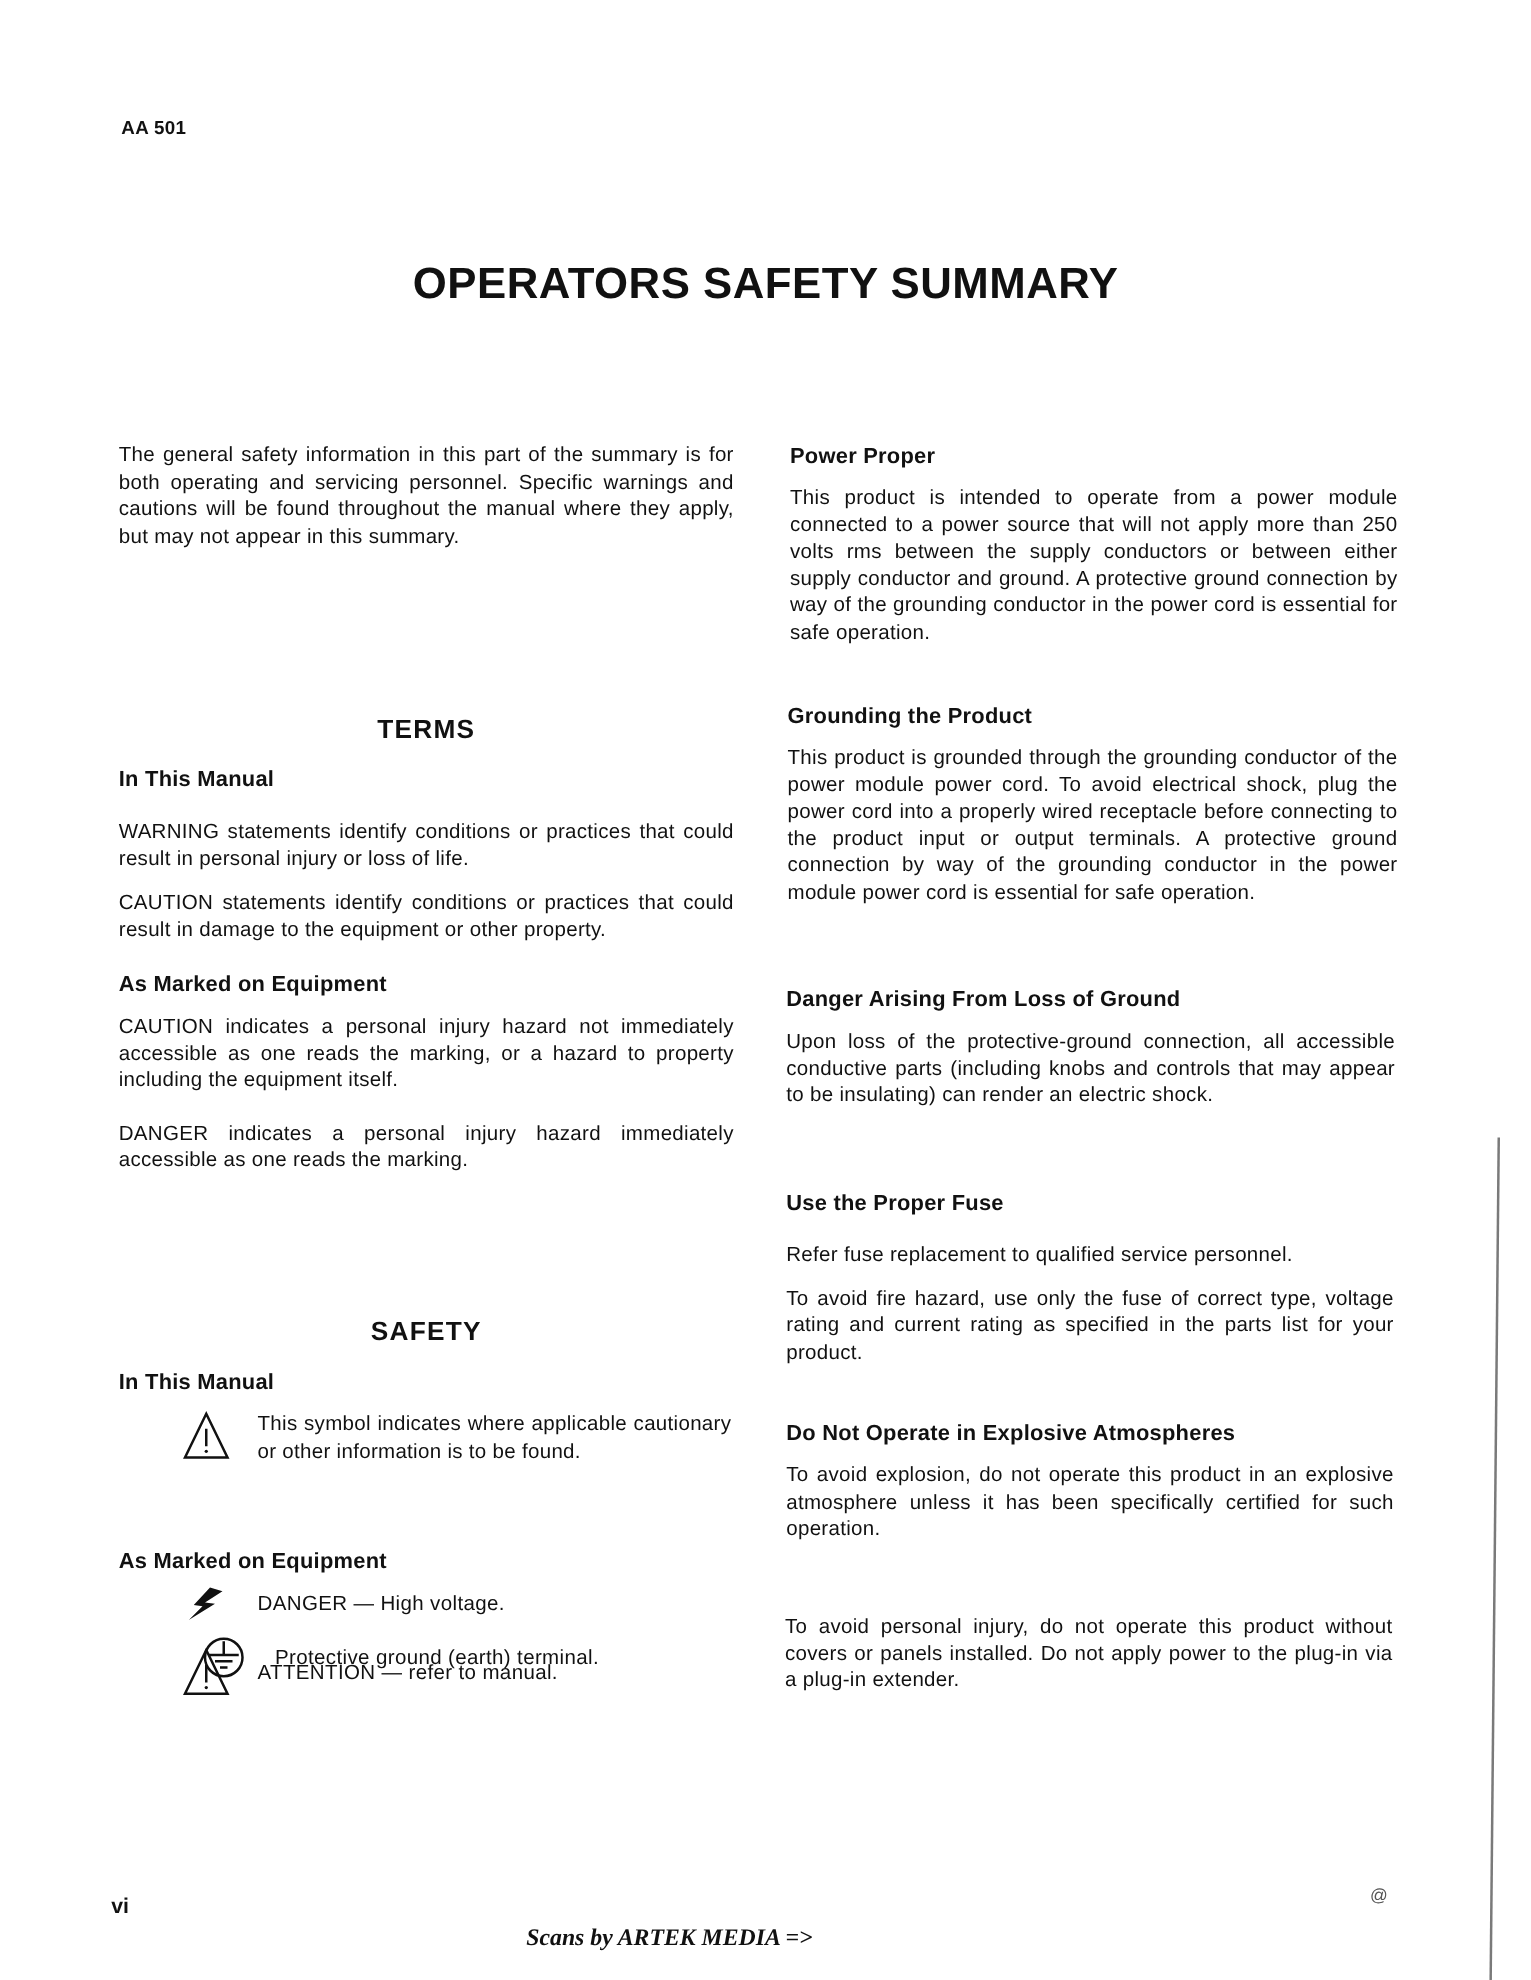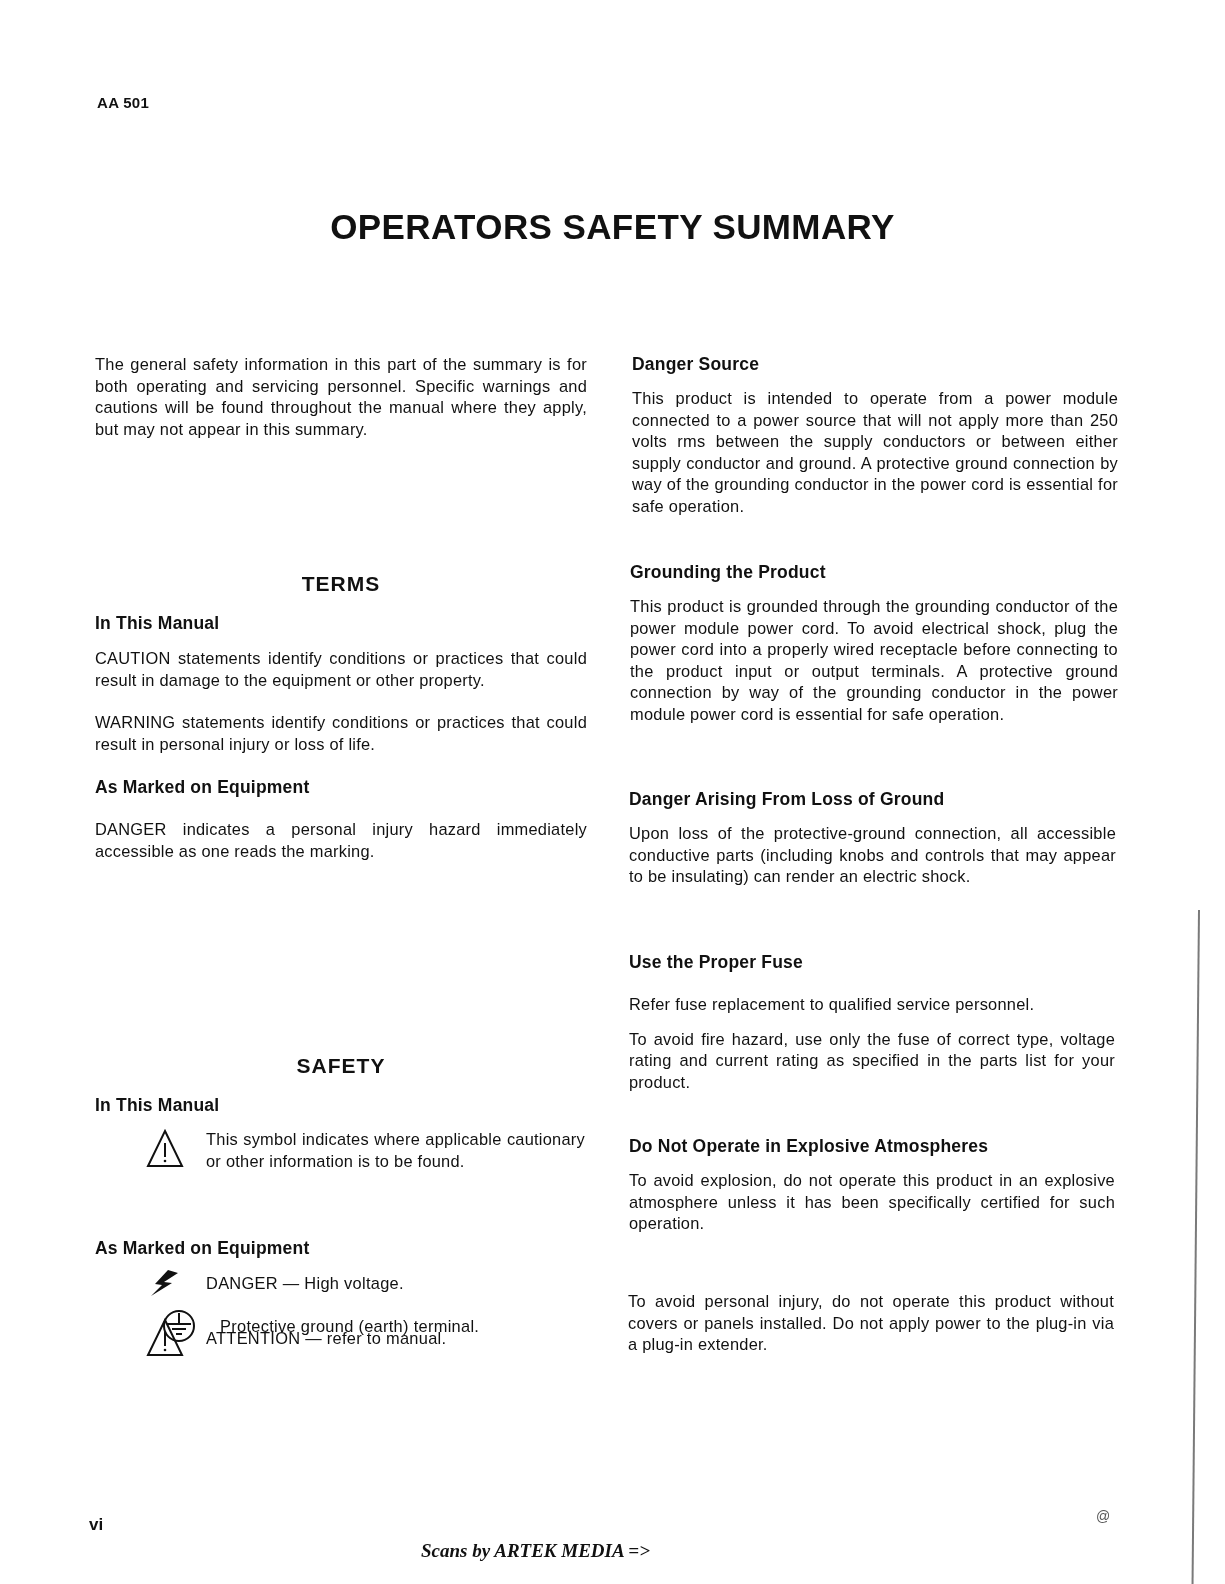--- a/index.html
+++ b/index.html
@@ -95,26 +95,27 @@
 <div class="abs page-title">OPERATORS SAFETY SUMMARY</div>
 
 <div class="col col-left" style="top:354px;">
   <p class="body">The general safety information in this part of the summary is for both operating and servicing personnel. Specific warnings and cautions will be found throughout the manual where they apply, but may not appear in this summary.</p>
 </div>
 
 <div class="h-section" style="left:95px; width:492px; top:572px;">TERMS</div>
 
 <div class="col col-left" style="top:612px;">
   <h3 class="h-sub">In This Manual</h3>
+  <p class="body" style="margin-top:21px;">WARNING statements identify conditions or practices that could result in personal injury or loss of life.</p>
   <p class="body" style="margin-top:14px;">CAUTION statements identify conditions or practices that could result in damage to the equipment or other property.</p>
-  <p class="body" style="margin-top:21px;">WARNING statements identify conditions or practices that could result in personal injury or loss of life.</p>
 </div>
 
 <div class="col col-left" style="top:776px;">
   <h3 class="h-sub">As Marked on Equipment</h3>
+  <p class="body" style="margin-top:13px;">CAUTION indicates a personal injury hazard not immediately accessible as one reads the marking, or a hazard to property including the equipment itself.</p>
   <p class="body" style="margin-top:21px;">DANGER indicates a personal injury hazard immediately accessible as one reads the marking.</p>
 </div>
 
 <div class="h-section" style="left:95px; width:492px; top:1054px;">SAFETY</div>
 
 <div class="col col-left" style="top:1094px;">
   <h3 class="h-sub">In This Manual</h3>
 </div>
 
 <div class="abs" style="left:145px; top:1128px; width:40px; height:42px;">
@@ -159,21 +160,21 @@
     <svg width="40" height="40" viewBox="0 0 40 40">
       <path d="M20 2 L37 37 L3 37 Z" fill="none" stroke="#111" stroke-width="2"></path>
       <line x1="20" y1="14" x2="20" y2="28" stroke="#111" stroke-width="2"></line>
       <circle cx="20" cy="32" r="1.3" fill="#111"></circle>
     </svg>
   </span>
   <span class="txt" style="margin-left:5px;">ATTENTION — refer to manual.</span>
 </div>
 
 <div class="col col-right" style="left:632px; width:486px; top:353px;">
-  <h3 class="h-sub">Danger Source</h3>
+  <h3 class="h-sub">Power Proper</h3>
   <p class="body" style="margin-top:13px;">This product is intended to operate from a power module connected to a power source that will not apply more than 250 volts rms between the supply conductors or between either supply conductor and ground. A protective ground connection by way of the grounding conductor in the power cord is essential for safe operation.</p>
 </div>
 
 <div class="col col-right" style="left:630px; width:488px; top:561px;">
   <h3 class="h-sub">Grounding the Product</h3>
   <p class="body" style="margin-top:13px;">This product is grounded through the grounding conductor of the power module power cord. To avoid electrical shock, plug the power cord into a properly wired receptacle before connecting to the product input or output terminals. A protective ground connection by way of the grounding conductor in the power module power cord is essential for safe operation.</p>
 </div>
 
 <div class="col col-right" style="left:629px; width:487px; top:788px;">
   <h3 class="h-sub">Danger Arising From Loss of Ground</h3>

